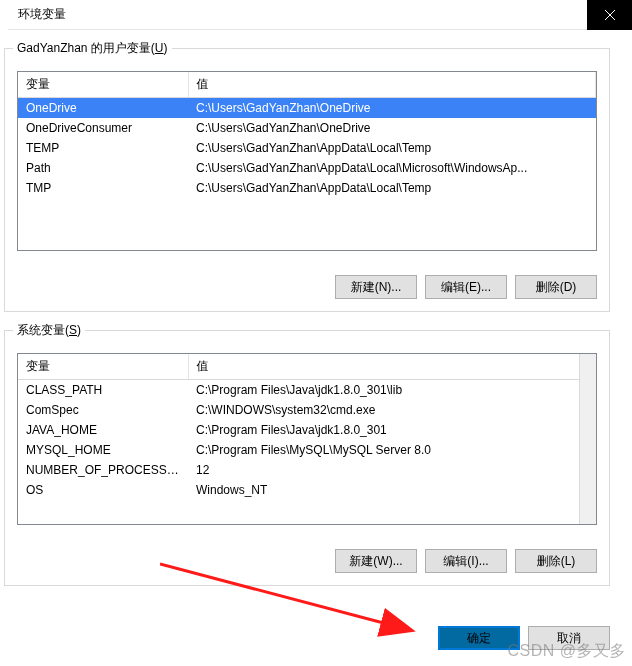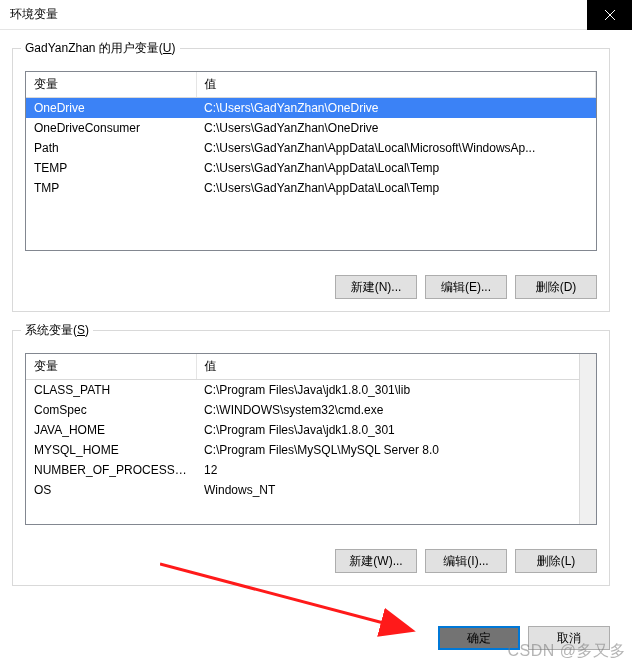--- a/index.html
+++ b/index.html
@@ -1,33 +1,33 @@
 <!DOCTYPE html>
 <html><head>
 <meta charset="utf-8">
 <style>
 * { box-sizing: border-box; margin: 0; padding: 0; }
 body { font-family: "Microsoft YaHei", "Segoe UI", sans-serif; font-size: 12px; background: #fff; width: 632px; height: 666px; overflow: hidden; position: relative; }
-.titlebar { background: #fff; height: 30px; display: flex; align-items: center; justify-content: space-between; padding-left: 10px; border-bottom: 1px solid #e5e5e5; }
+.titlebar { background: #fff; height: 30px; display: flex; align-items: center; justify-content: space-between; padding-left: 10px; border-bottom: 1px solid #e5e5e5; margin-left: 8px; }
 .close-btn { width: 45px; height: 30px; display: flex; align-items: center; justify-content: center; cursor: pointer; background:#000; }
 .close-btn svg { width: 10px; height: 10px; }
-.content { padding: 18px 22px 10px 12px; }
+.content { padding: 18px 22px 10px 4px; }
 .group { border: 1px solid #d9d9d9; padding: 10px 12px 12px 12px; margin-bottom: 18px; position: relative; }
 .group-label { position: absolute; top: -9px; left: 8px; background: #fff; padding: 0 4px; }
 .group-label u { text-decoration: underline; }
 .tbl-wrap { border: 1px solid #828790; margin-top: 12px; height: 180px; overflow: hidden; position: relative; }
 .tbl-wrap.short { height: 172px; }
 .tbl { width: 100%; border-collapse: collapse; table-layout: fixed; }
 .tbl th { text-align: left; font-weight: normal; padding: 4px 8px; background: #fff; border-bottom: 1px solid #d9d9d9; border-right: 1px solid #e5e5e5; white-space: nowrap; overflow: hidden; }
 .tbl td { padding: 3px 8px; white-space: nowrap; overflow: hidden; text-overflow: ellipsis; }
 .tbl tr.selected td { background: #3b82f6; color: #fff; }
 .scrollbar { position: absolute; right: 0; top: 0; bottom: 0; width: 17px; background: #f0f0f0; border-left: 1px solid #d9d9d9; }
 .btn-row { display: flex; justify-content: flex-end; gap: 8px; margin-top: 12px; }
 .btn { min-width: 82px; height: 24px; border: 1px solid #adadad; background: #e1e1e1; font-family: inherit; font-size: 12px; cursor: pointer; padding: 0 10px; margin-top: 12px; }
-.btn.primary { border: 2px solid #0078d7; background: #737373; }
+.btn.primary { border: 2px solid #0078d7; background: #0369a1; }
 .bottom-row { display: flex; justify-content: flex-end; gap: 8px; padding: 0 22px 14px 22px; }
 .arrow { position: absolute; left: 160px; top: 558px; pointer-events: none; }
 .watermark { position: absolute; right: 6px; bottom: 4px; color: rgba(120,120,120,0.55); font-size: 16px; letter-spacing: 0.5px; font-family: sans-serif; pointer-events:none; }
 </style>
 </head>
 <body>
 
 <div class="titlebar">
   <span>环境变量</span>
   <div class="close-btn">
@@ -58,26 +58,26 @@
         <tbody id="user-tbody">
             <tr class="selected">
               <td>OneDrive</td>
               <td>C:\Users\GadYanZhan\OneDrive</td>
             </tr>
             <tr>
               <td>OneDriveConsumer</td>
               <td>C:\Users\GadYanZhan\OneDrive</td>
             </tr>
             <tr>
+              <td>TEMP</td>
+              <td>C:\Users\GadYanZhan\AppData\Local\Temp</td>
+            </tr>
+            <tr>
               <td>Path</td>
               <td>C:\Users\GadYanZhan\AppData\Local\Microsoft\WindowsAp...</td>
-            </tr>
-            <tr>
-              <td>TEMP</td>
-              <td>C:\Users\GadYanZhan\AppData\Local\Temp</td>
             </tr>
             <tr>
               <td>TMP</td>
               <td>C:\Users\GadYanZhan\AppData\Local\Temp</td>
             </tr>
           </tbody>
       </table>
     </div>
     <div class="btn-row">
       <button class="btn">新建(N)...</button>

